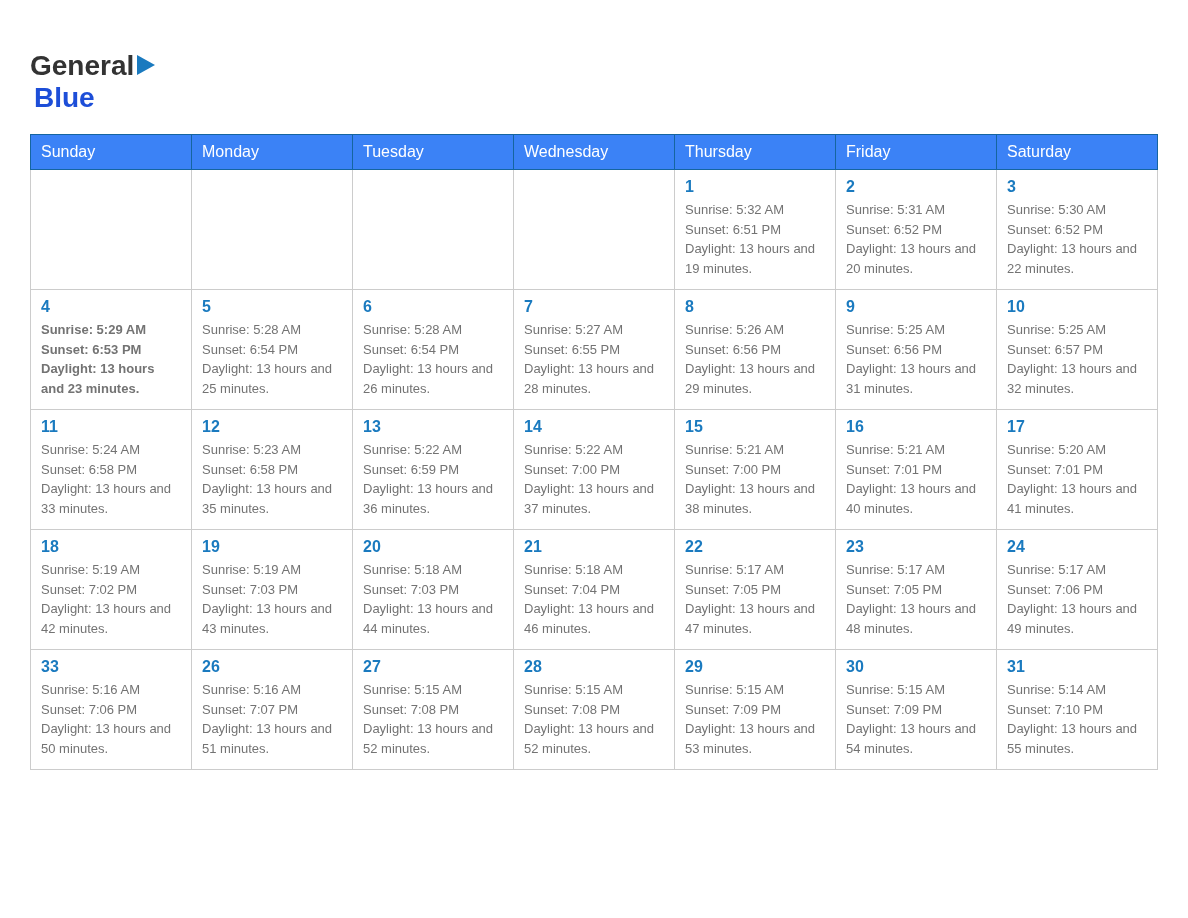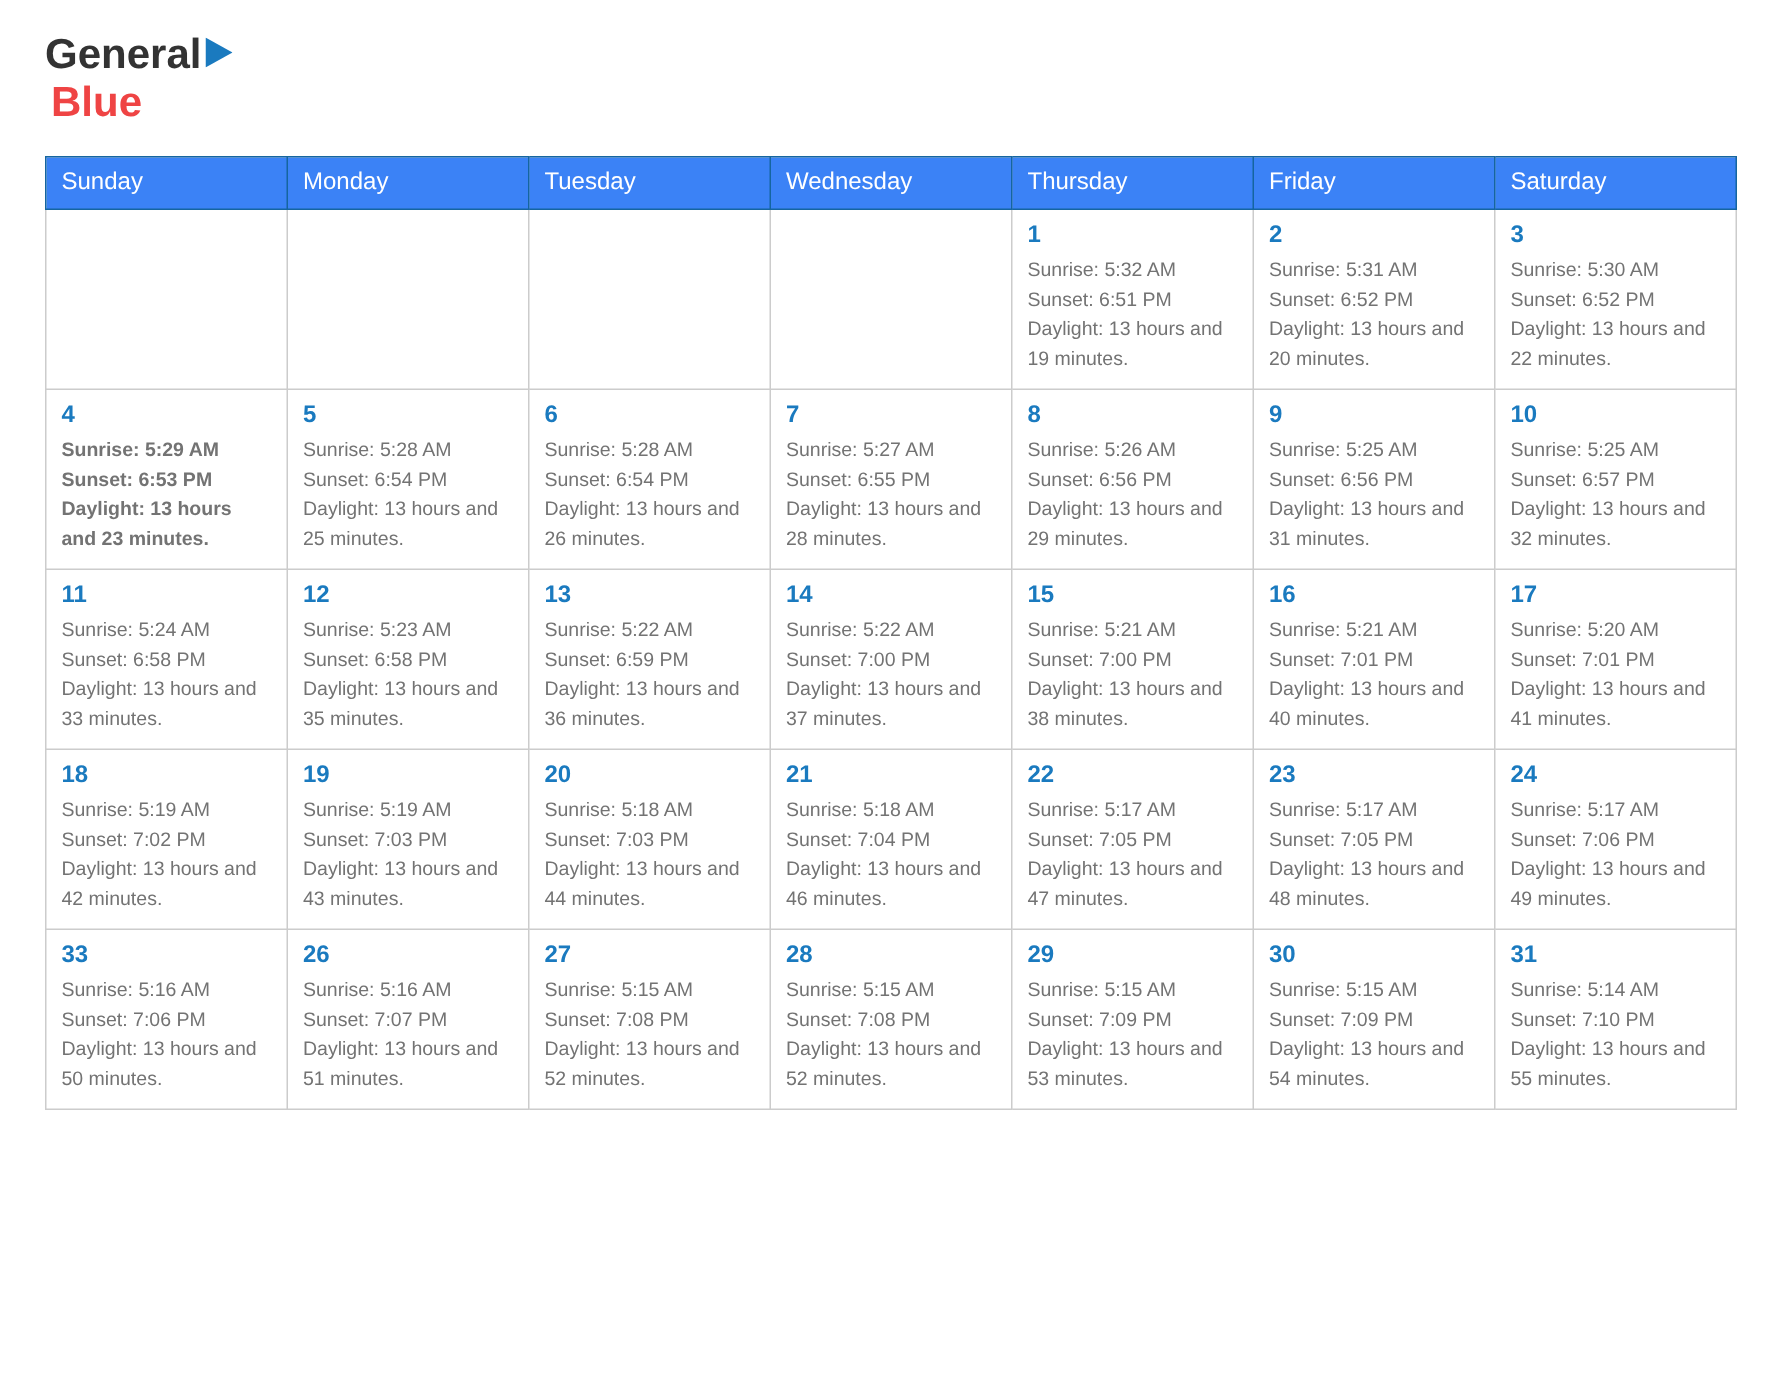--- a/index.html
+++ b/index.html
@@ -8,20 +8,21 @@
       background: #fff;
       width: 1188px;
       min-height: 918px;
       padding: 20px 30px;
     }
     .header {
       display: flex;
       justify-content: space-between;
       align-items: center;
       margin-bottom: 20px;
+      margin-top: 30px;
     }
     .logo {
       display: flex;
       align-items: center;
     }
     .logo-text-general {
       font-size: 28px;
       font-weight: bold;
       color: #333;
     }
@@ -29,21 +30,21 @@
       display: flex;
       flex-direction: column;
     }
     .logo-top {
       display: flex;
       align-items: center;
     }
     .logo-bottom {
       font-size: 28px;
       font-weight: bold;
-      color: #ef4444;
+      color: #1d4ed8;
       margin-left: 4px;
     }
     .title-section {
       text-align: right;
     }
     .month-title {
       font-size: 52px;
       font-weight: normal;
       color: #222;
       line-height: 1.1;

